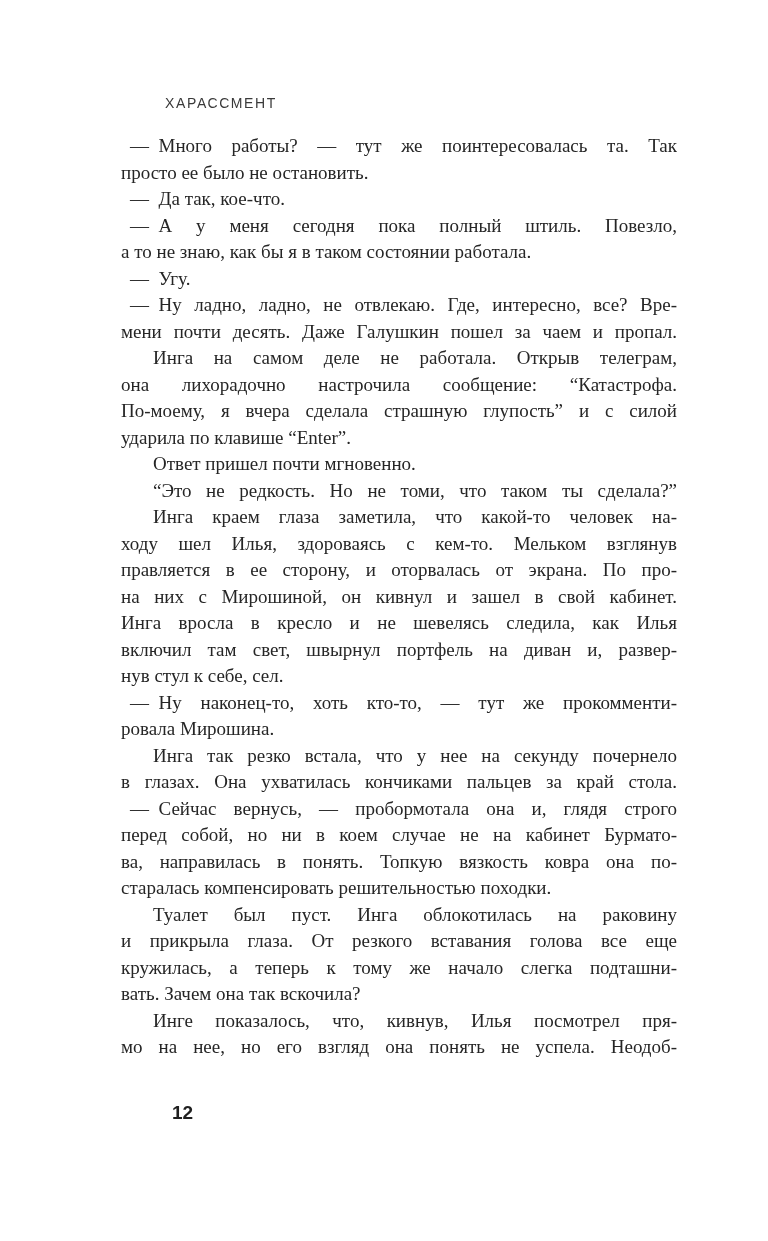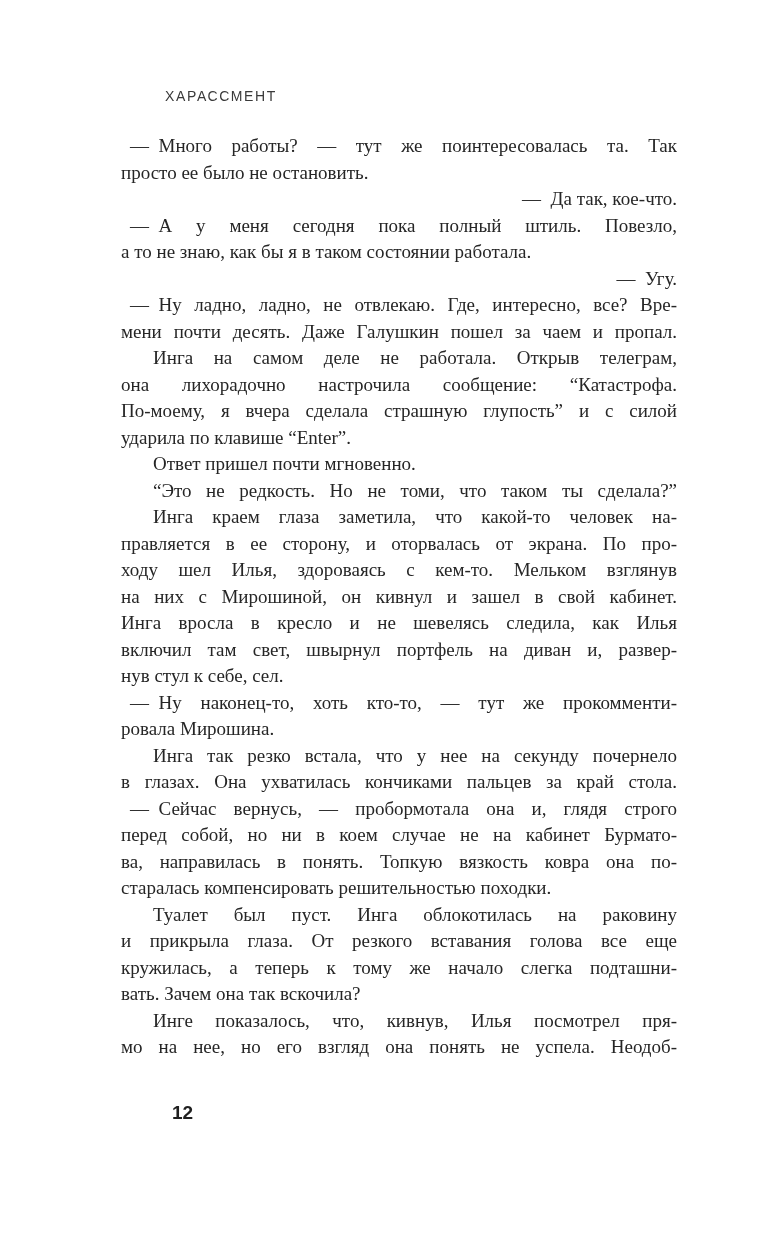--- a/index.html
+++ b/index.html
@@ -14,21 +14,21 @@
     overflow: hidden;
   }
   .page {
     position: absolute;
     inset: 0;
     background: var(--bg-color, #ffffff);
   }
   .running-head {
     position: absolute;
     left: 165px;
-    top: 89px;
+    top: 96px;
     font-family: "Liberation Sans", sans-serif;
     font-size: 14px;
     line-height: 14px;
     font-weight: 500;
     letter-spacing: 1.6px;
     color: var(--head-color, #3a3a3a);
     white-space: nowrap;
   }
   .text-block {
     position: absolute;
@@ -43,21 +43,20 @@
   .line {
     text-align: left;
     white-space: normal;
   }
   .line.just {
     text-align: justify;
     text-align-last: justify;
   }
   .line.ind-d {
     text-indent: 9px;
-    text-align: right;
   }
   .line.ind-p {
     text-indent: 32px;
   }
   .folio {
     position: absolute;
     left: 172px;
     top: 1103px;
     font-family: "Liberation Sans", sans-serif;
     font-size: 19px;
@@ -81,22 +80,22 @@
       <div class="line ind-d">— Угу.</div>
       <div class="line just ind-d">— Ну ладно, ладно, не отвлекаю. Где, интересно, все? Вре-</div>
       <div class="line just">мени почти десять. Даже Галушкин пошел за чаем и пропал.</div>
       <div class="line just ind-p">Инга на самом деле не работала. Открыв телеграм,</div>
       <div class="line just">она лихорадочно настрочила сообщение: “Катастрофа.</div>
       <div class="line just">По-моему, я вчера сделала страшную глупость” и с силой</div>
       <div class="line">ударила по клавише “Enter”.</div>
       <div class="line ind-p">Ответ пришел почти мгновенно.</div>
       <div class="line just ind-p">“Это не редкость. Но не томи, что таком ты сделала?”</div>
       <div class="line just ind-p">Инга краем глаза заметила, что какой-то человек на-</div>
+      <div class="line just">ходу шел Илья, здороваясь с кем-то. Мельком взглянув</div>
       <div class="line just">правляется в ее сторону, и оторвалась от экрана. По про-</div>
-      <div class="line just">ходу шел Илья, здороваясь с кем-то. Мельком взглянув</div>
       <div class="line just">на них с Мирошиной, он кивнул и зашел в свой кабинет.</div>
       <div class="line just">Инга вросла в кресло и не шевелясь следила, как Илья</div>
       <div class="line just">включил там свет, швырнул портфель на диван и, развер-</div>
       <div class="line">нув стул к себе, сел.</div>
       <div class="line just ind-d">— Ну наконец-то, хоть кто-то, — тут же прокомменти-</div>
       <div class="line">ровала Мирошина.</div>
       <div class="line just ind-p">Инга так резко встала, что у нее на секунду почернело</div>
       <div class="line just">в глазах. Она ухватилась кончиками пальцев за край стола.</div>
       <div class="line just ind-d">— Сейчас вернусь, — пробормотала она и, глядя строго</div>
       <div class="line just">перед собой, но ни в коем случае не на кабинет Бурмато-</div>

